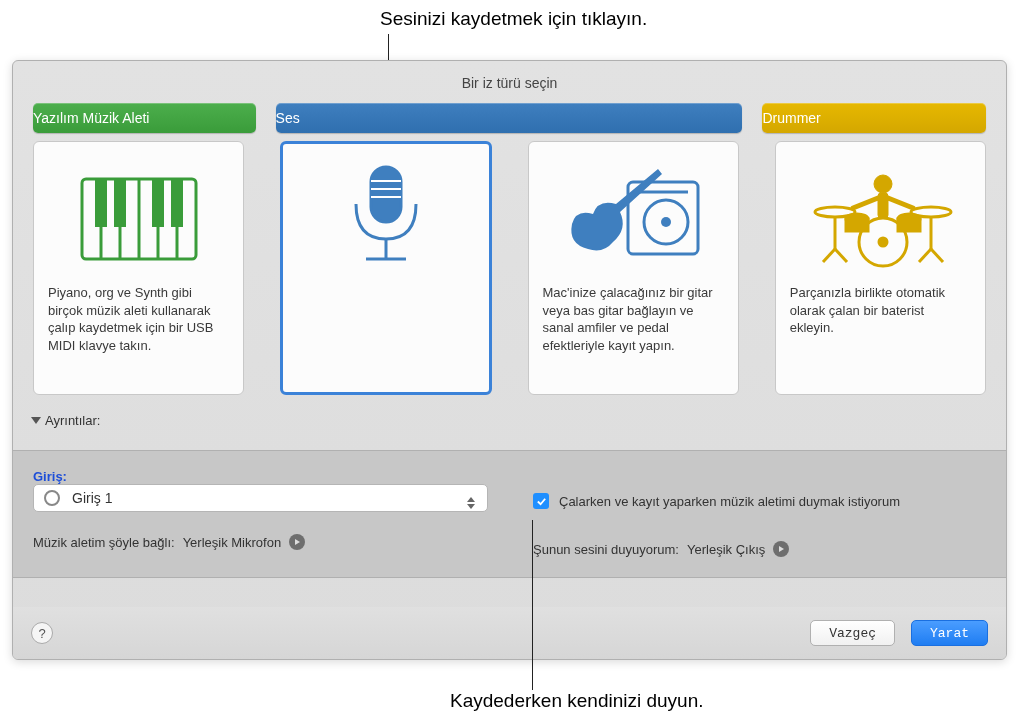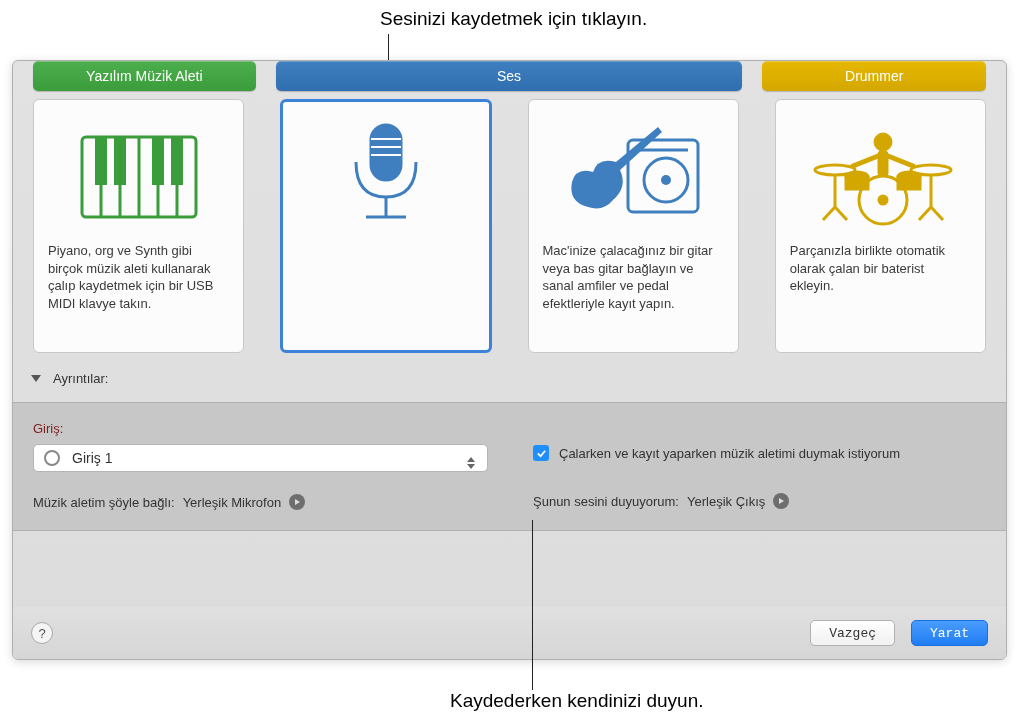--- a/index.html
+++ b/index.html
@@ -65,21 +65,20 @@
     gap: 20px;
     padding: 0 20px 8px;
   }
   .tab-header {
     height: 30px;
     border-radius: 5px;
     color: #fff;
     font-size: 14px;
     display: flex;
     align-items: center;
-    justify-content: center;
     box-shadow: inset 0 1px 0 rgba(255,255,255,0.25), 0 1px 1px rgba(0,0,0,0.2);
     cursor: pointer;
   }
   .tab-green { width: 227px; background: linear-gradient(#4cae4c,#3a9c3a); }
   .tab-blue  { width: 476px; background: linear-gradient(#3f7fbf,#2f6faf); }
   .tab-yellow{ width: 228px; background: linear-gradient(#e6b800,#d4a700); }
   .cards-row {
     display: flex;
     gap: 36px;
     padding: 0 20px 12px;
@@ -104,48 +103,48 @@
     display: flex;
     align-items: center;
     justify-content: center;
   }
   .card-text {
     font-size: 13px;
     line-height: 1.35;
     color: #3a3a3a;
   }
   .details-header {
-    padding: 6px 20px 16px 18px;
+    padding: 6px 20px 22px 18px;
     font-size: 13px;
     color: #333;
     display: flex;
     align-items: center;
-    gap: 12px;
+    gap: 4px;
     cursor: pointer;
   }
   .tri-down {
     width: 0; height: 0;
     border-left: 5px solid transparent;
     border-right: 5px solid transparent;
     border-top: 7px solid #555;
   }
   .details-body {
     background: #c7c7c7;
     border-top: 1px solid #b0b0b0;
     border-bottom: 1px solid #b0b0b0;
     padding: 18px 20px 20px;
     display: flex;
     gap: 40px;
   }
   .details-left { flex: 0 0 460px; }
   .details-right { flex: 1; padding-top: 24px; }
   .field-label {
     font-size: 13px;
-    color: #7f1d1d;
-    margin-bottom: 8px;
+    color: #1d4ed8;
+    font-weight: bold;
   }
   .select-box {
     width: 455px;
     height: 28px;
     background: #fff;
     border: 1px solid #b5b5b5;
     border-radius: 5px;
     display: flex;
     align-items: center;
     padding: 0 10px;
@@ -256,20 +255,21 @@
   }
 </style>
 </head>
 <body>
 
 <div class="callout-top">Sesinizi kaydetmek için tıklayın.</div>
 <div class="callout-line-top"></div>
 
 <div class="dialog">
 
+  <div class="dialog-title">Bir iz türü seçin</div>
 
   <div class="tab-row">
     <div class="tab-header tab-green">
       <span>Yazılım Müzik Aleti</span>
     </div>
     <div class="tab-header tab-blue">
       <span>Ses</span>
     </div>
     <div class="tab-header tab-yellow">
       <span>Drummer</span>

